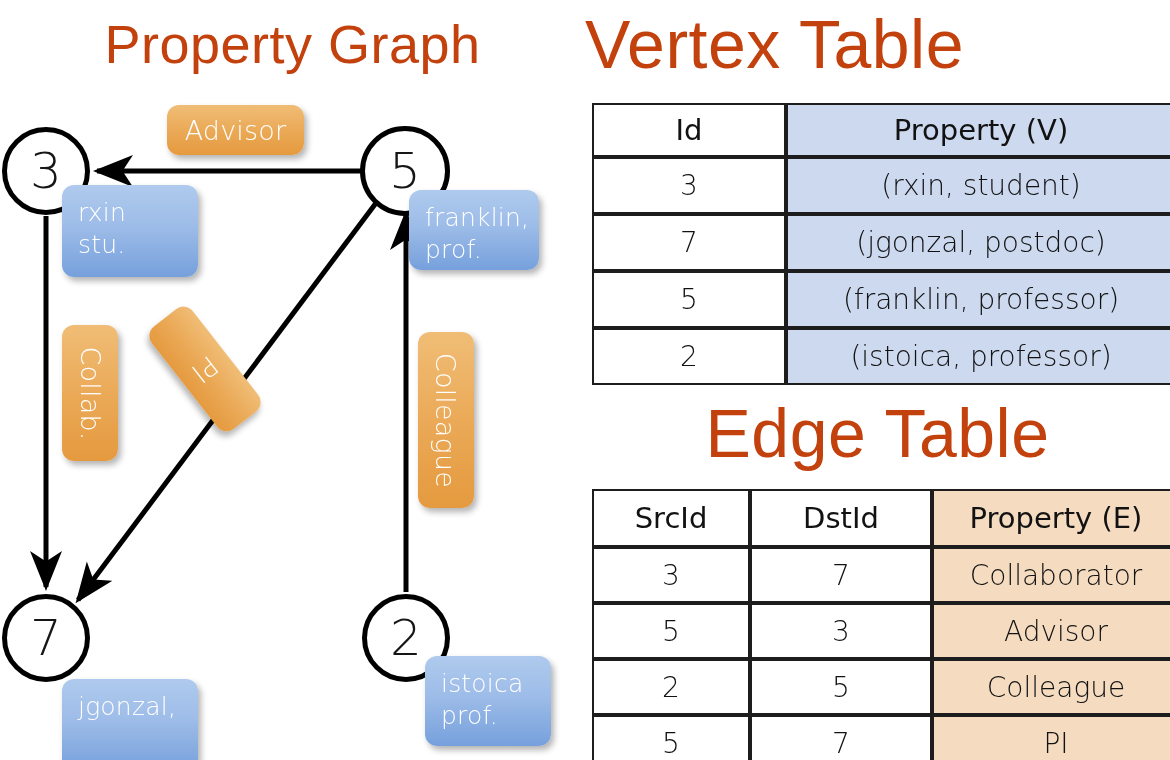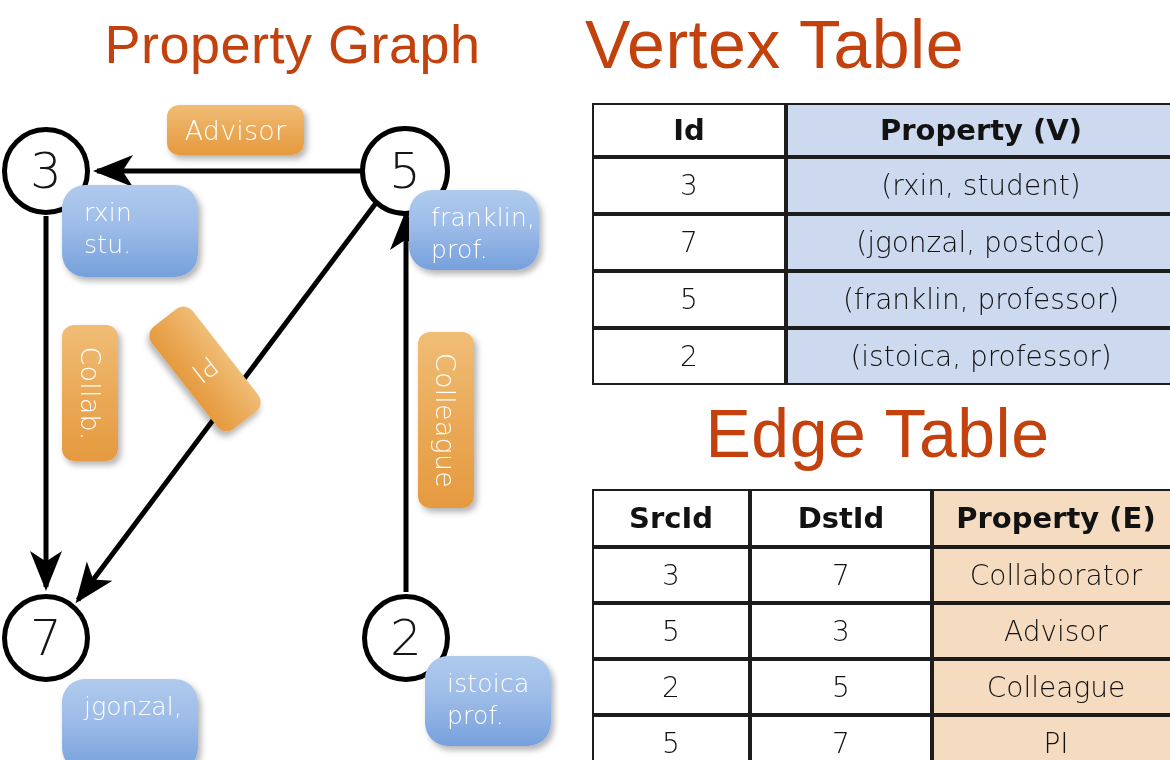--- a/index.html
+++ b/index.html
@@ -68,29 +68,29 @@
     font-family: "DejaVu Sans", sans-serif;
     font-weight: 300;
     font-size: 50px;
     color: #161616;
     z-index: 3;
   }
 
   
   .vchip {
     position: absolute;
-    border-radius: 23px;
+    border-radius: 12px;
     background: linear-gradient(to bottom, #afcaed 0%, #9dbce8 45%, #76a0dc 100%);
     box-shadow: 3px 4px 6px rgba(0,0,0,0.30);
     color: #ffffff;
     font-family: "DejaVu Sans", sans-serif;
     font-weight: 300;
     font-size: 25px;
     line-height: 32px;
-    padding: 12px 0 0 22px;
+    padding: 12px 0 0 16px;
     box-sizing: border-box;
     z-index: 5;
     letter-spacing: 0.2px;
   }
 
   
   .echip {
     position: absolute;
     border-radius: 12px;
     background: linear-gradient(to bottom, #f0bd76 0%, #eaa855 55%, #e59a3f 100%);
@@ -124,21 +124,21 @@
   }
   .tbl td, .tbl th {
     border: 2px solid #1d1d1d;
     text-align: center;
     vertical-align: middle;
     font-weight: 300;
     padding: 0;
     color: #121212;
   }
   .tbl th {
-    font-weight: 700;
+    font-weight: 400;
     font-family: "DejaVu Sans", sans-serif;
   }
   .cell-plain { background: #ffffff; }
   .cell-blue  { background: #ccd9ef; }
   .cell-orange{ background: #f5dcc1; }
 
   #vertex-table { left: 592px; top: 103px; width: 576px; }
   #vertex-table th { height: 50px; font-size: 29px; }
   #vertex-table td { height: 53px; font-size: 28px; }
   #vertex-table .col-id   { width: 190px; }

